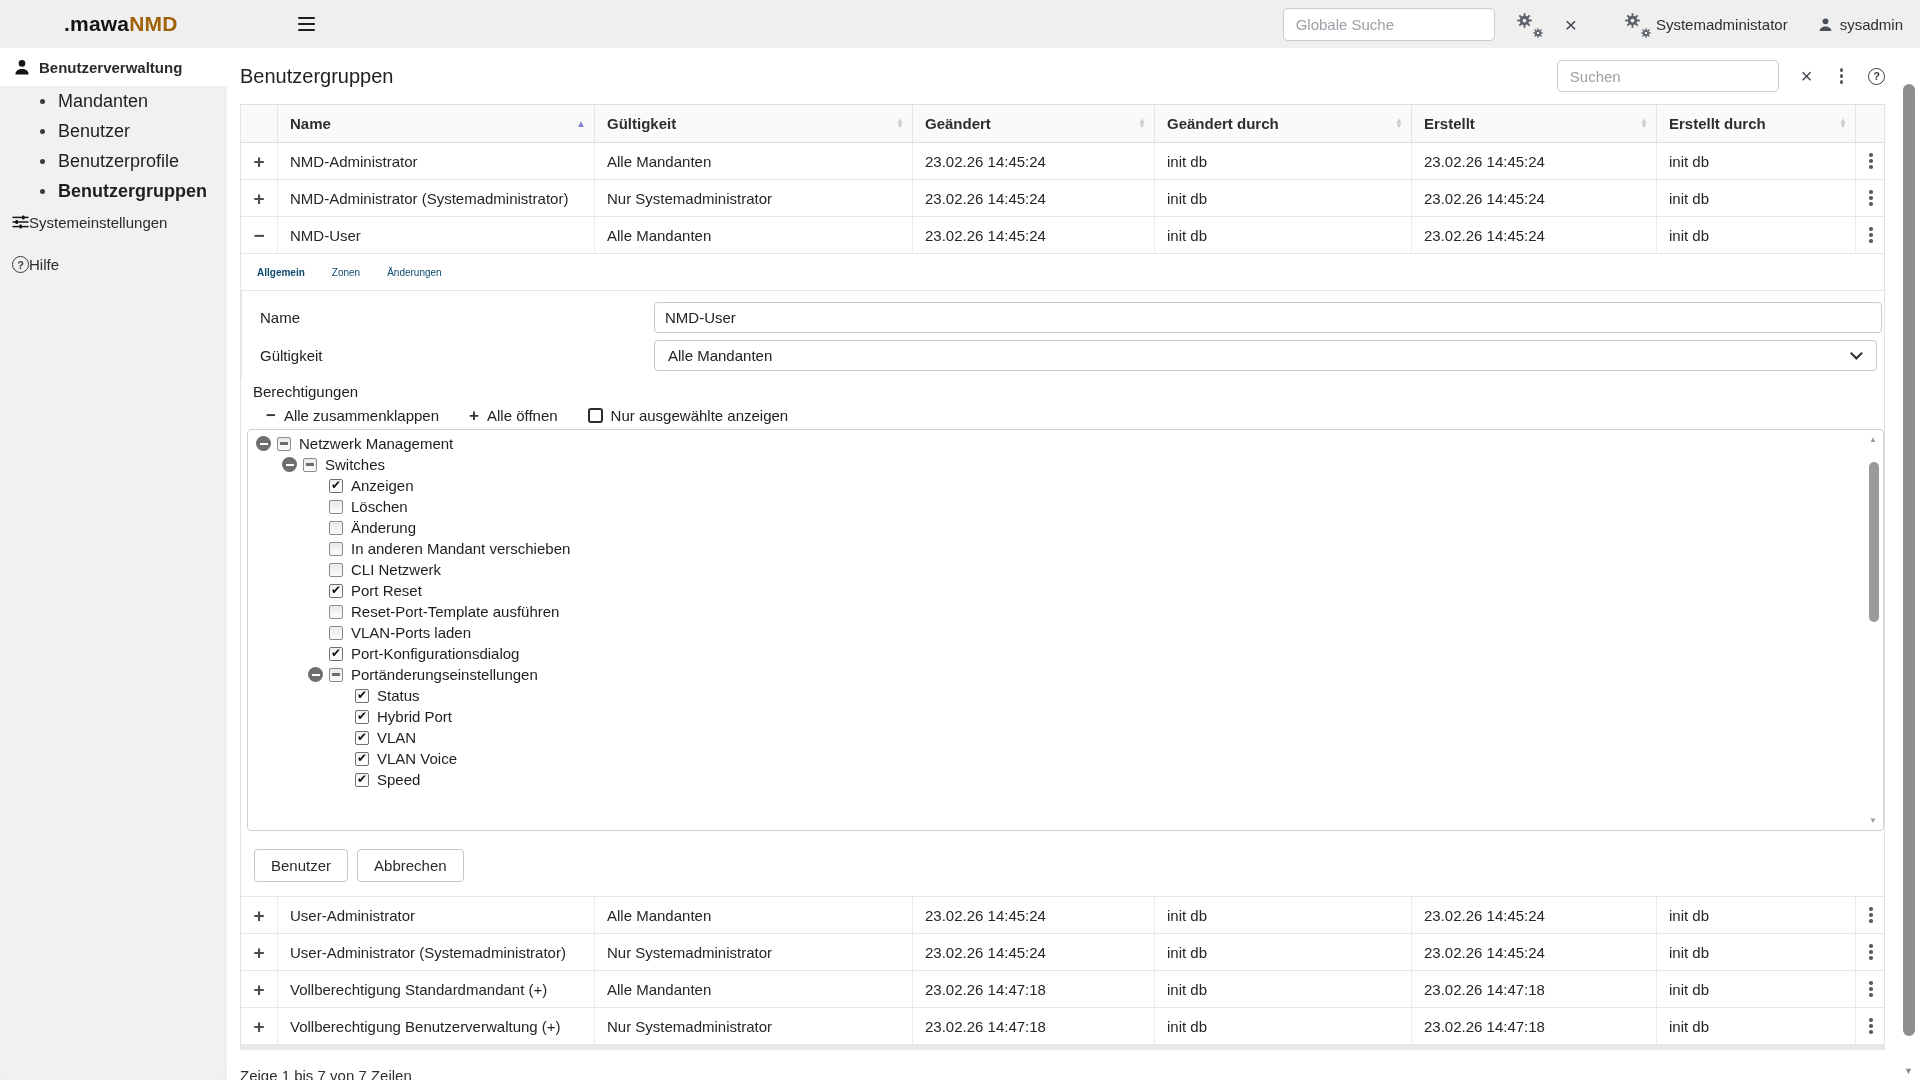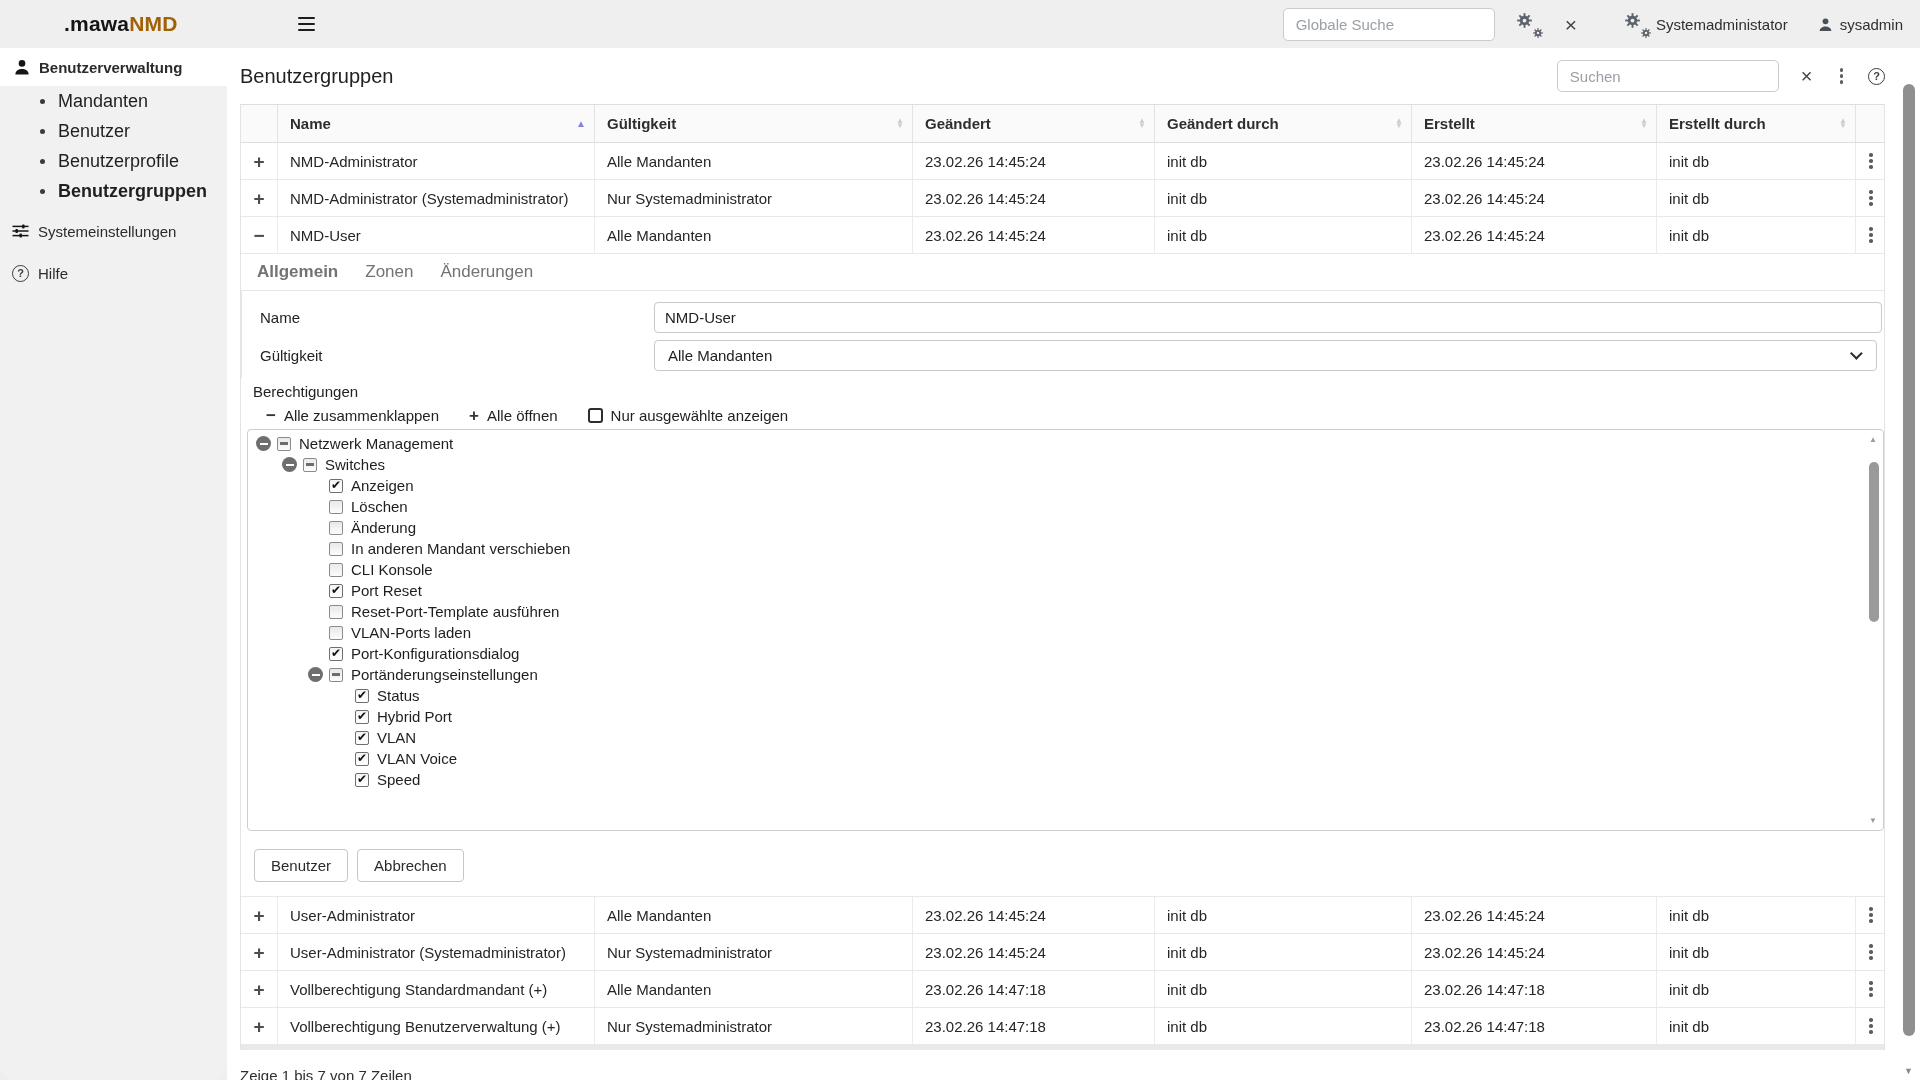--- a/index.html
+++ b/index.html
@@ -27,21 +27,21 @@
   .usergrp { margin-left:30px; }
 
   
   .sidebar { position:absolute; left:0; top:48px; width:227px; bottom:0; background:#f1f1f1;border-radius:17px; }
   .side-section { height:38px; background:#fff; display:flex; align-items:center; gap:9px;
     padding-left:14px; font-weight:700; font-size:15px; cursor:pointer; }
   .side-sub { height:30px; display:flex; align-items:center; padding-left:40px; font-size:18px;
     color:#1f1f1f; cursor:pointer; }
   .side-sub .bullet { width:5px; height:5px; border-radius:50%; background:#3a3a3a; margin-right:13px; }
   .side-sub.active { font-weight:700; }
-  .side-item { height:34px; display:flex; align-items:center; gap:9px; padding-left:12px;
+  .side-item { height:34px; display:flex; align-items:flex-start; padding-left:12px;
     font-size:15px; cursor:pointer; }
   .side-item.settings { margin-top:8px; }
   .side-item.help { margin-top:8px; }
   .qcircle { width:17px; height:17px; border:1.6px solid #3c3c3c; border-radius:50%; display:inline-flex;
     align-items:center; justify-content:center; font-size:11px; font-weight:700; color:#3c3c3c; flex:none; }
 
   
   .main { position:absolute; left:227px; top:48px; right:0; bottom:0; background:#fff;
     padding:0 35px 0 13px; }
   .main-header { height:56px; display:flex; align-items:center; }
@@ -75,21 +75,21 @@
     border-right:1px solid #ebebeb; overflow:hidden; white-space:nowrap; }
   .td:last-child { border-right:none; }
   .td-expand { justify-content:center; padding-left:0; cursor:pointer; }
   .expand-glyph { font-size:19px; font-weight:600; color:#4d4d4d; line-height:1; }
   .td-kebab { justify-content:center; padding-left:0; }
 
   
   .detail { border-bottom:1px solid #e8e8e8; }
   .dtabs { display:flex; gap:27px; height:37px; align-items:center; padding-left:16px;
     border-bottom:1px solid #e6e6e6; }
-  .dtab { font-size:17px; color:#737373; cursor:pointer; }
+  .dtab { font-size:10px; color:#0c4a6e; cursor:pointer; }
   .dtab.active { font-weight:700; }
   .dform { border-left:1px solid #e6e6e6; padding:7px 0 4px 0; }
   .frow { display:flex; align-items:center; height:38px; }
   .frow label { width:412px; padding-left:18px; font-size:15px; color:#222; }
   .finput { flex:1; height:31px; border:1px solid #c9c9c9; border-radius:4px; margin-right:2px;
     padding:0 10px; font-size:15px; color:#222; outline:none; }
   .fselect { flex:1; height:31px; border:1px solid #c9c9c9; border-radius:4px; margin-right:7px;
     display:flex; align-items:center; justify-content:space-between; padding:0 13px; font-size:15px;
     color:#222; cursor:pointer; background:#fff; }
   .chev { width:9px; height:9px; border-left:2px solid #2e2e2e; border-bottom:2px solid #2e2e2e;
@@ -449,21 +449,21 @@
               <span class="tlabel">Änderung</span>
             </div>
             <div class="tnode" style="padding-left: 60px;">
               <span class="tgl-spacer"></span>
               <span class="cb unchecked"></span>
               <span class="tlabel">In anderen Mandant verschieben</span>
             </div>
             <div class="tnode" style="padding-left: 60px;">
               <span class="tgl-spacer"></span>
               <span class="cb unchecked"></span>
-              <span class="tlabel">CLI Konsole</span>
+              <span class="tlabel">CLI Netzwerk</span>
             </div>
             <div class="tnode" style="padding-left: 60px;">
               <span class="tgl-spacer"></span>
               <span class="cb checked"></span>
               <span class="tlabel">Port Reset</span>
             </div>
             <div class="tnode" style="padding-left: 60px;">
               <span class="tgl-spacer"></span>
               <span class="cb unchecked"></span>
               <span class="tlabel">Reset-Port-Template ausführen</span>

